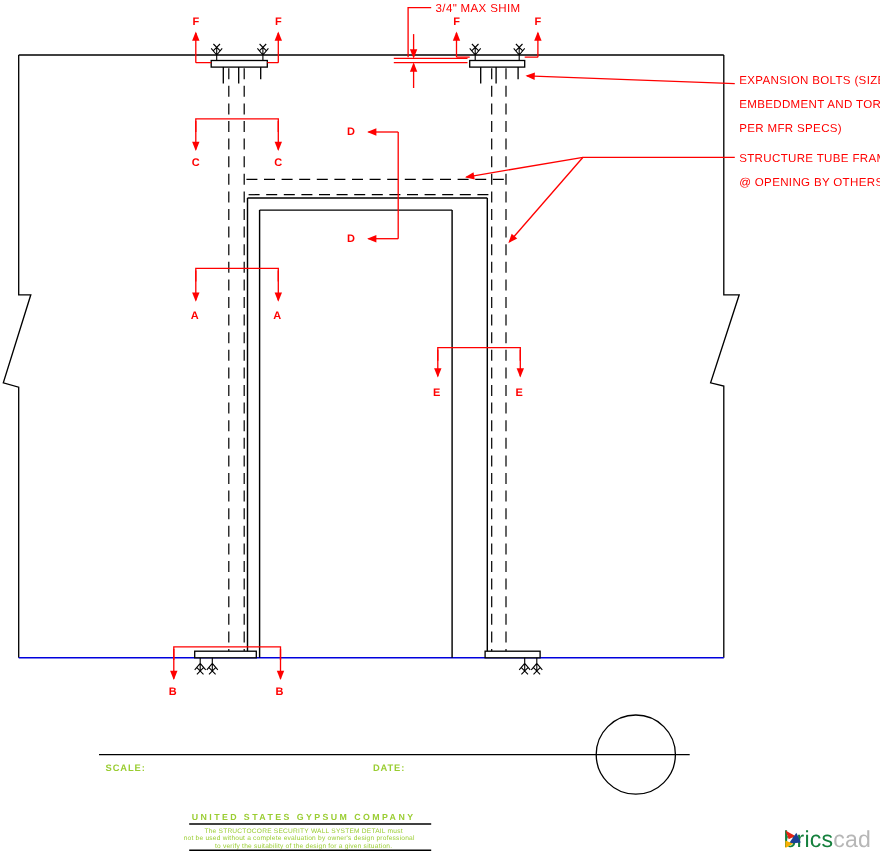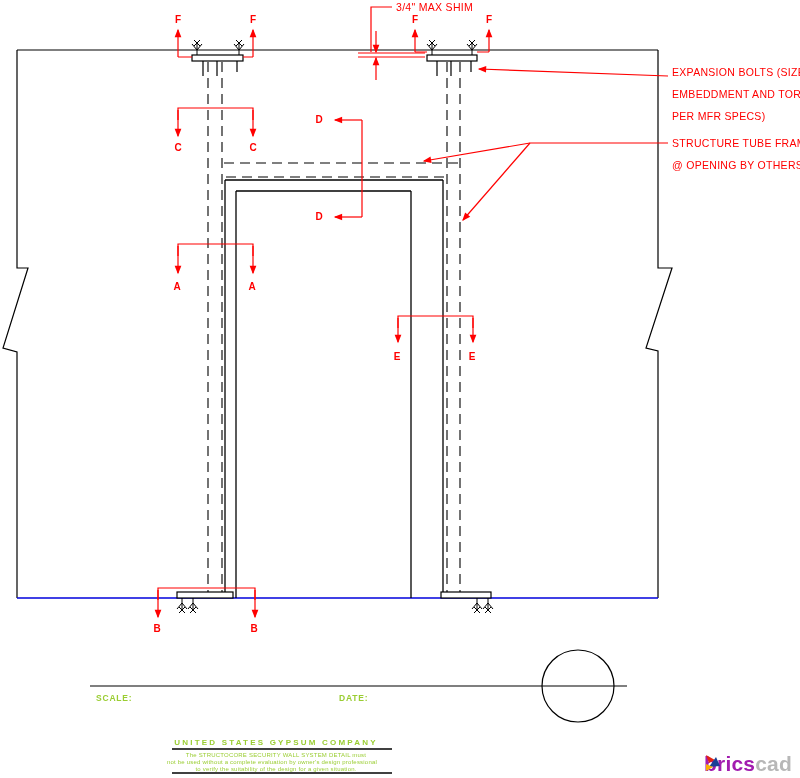--- a/index.html
+++ b/index.html
@@ -7,22 +7,22 @@
           font-family:"Liberation Sans",sans-serif;}
   svg{position:absolute;left:0;top:0;}
   svg text{font-family:"Liberation Sans",sans-serif;}
   .red-note{fill:#ff0000;font-size:10.5px;letter-spacing:.3px;}
   .red-marker{fill:#ff0000;font-size:10px;font-weight:bold;}
   .green-big{fill:#9acd32;font-size:8px;font-weight:bold;letter-spacing:2.2px;}
   .green-label{fill:#9acd32;font-size:8.5px;font-weight:bold;letter-spacing:.8px;}
   .green-small{fill:#9acd32;font-size:6px;letter-spacing:.2px;}
   .logo{position:absolute;right:8px;bottom:2px;display:flex;align-items:center;gap:5px;}
   .logo-text{font-size:21px;letter-spacing:.2px;}
-  .logo-text .b1{color:#a21caf;font-weight:700;}
-  .logo-text .b2{color:#b7b7b7;font-weight:700;}
+  .logo-text .b1{color:#15803d;font-weight:400;}
+  .logo-text .b2{color:#b7b7b7;font-weight:400;}
 </style>
 </head>
 <body>
 
 <div class="canvas">
 <svg width="800" height="778" viewBox="0 0 800 778">
   <defs>
     <marker id="arr" viewBox="0 0 10 10" refX="8.5" refY="5" markerWidth="8" markerHeight="7" orient="auto-start-reverse">
       <path d="M0,1 L10,5 L0,9 Z" fill="#ff0000"></path>
     </marker>

